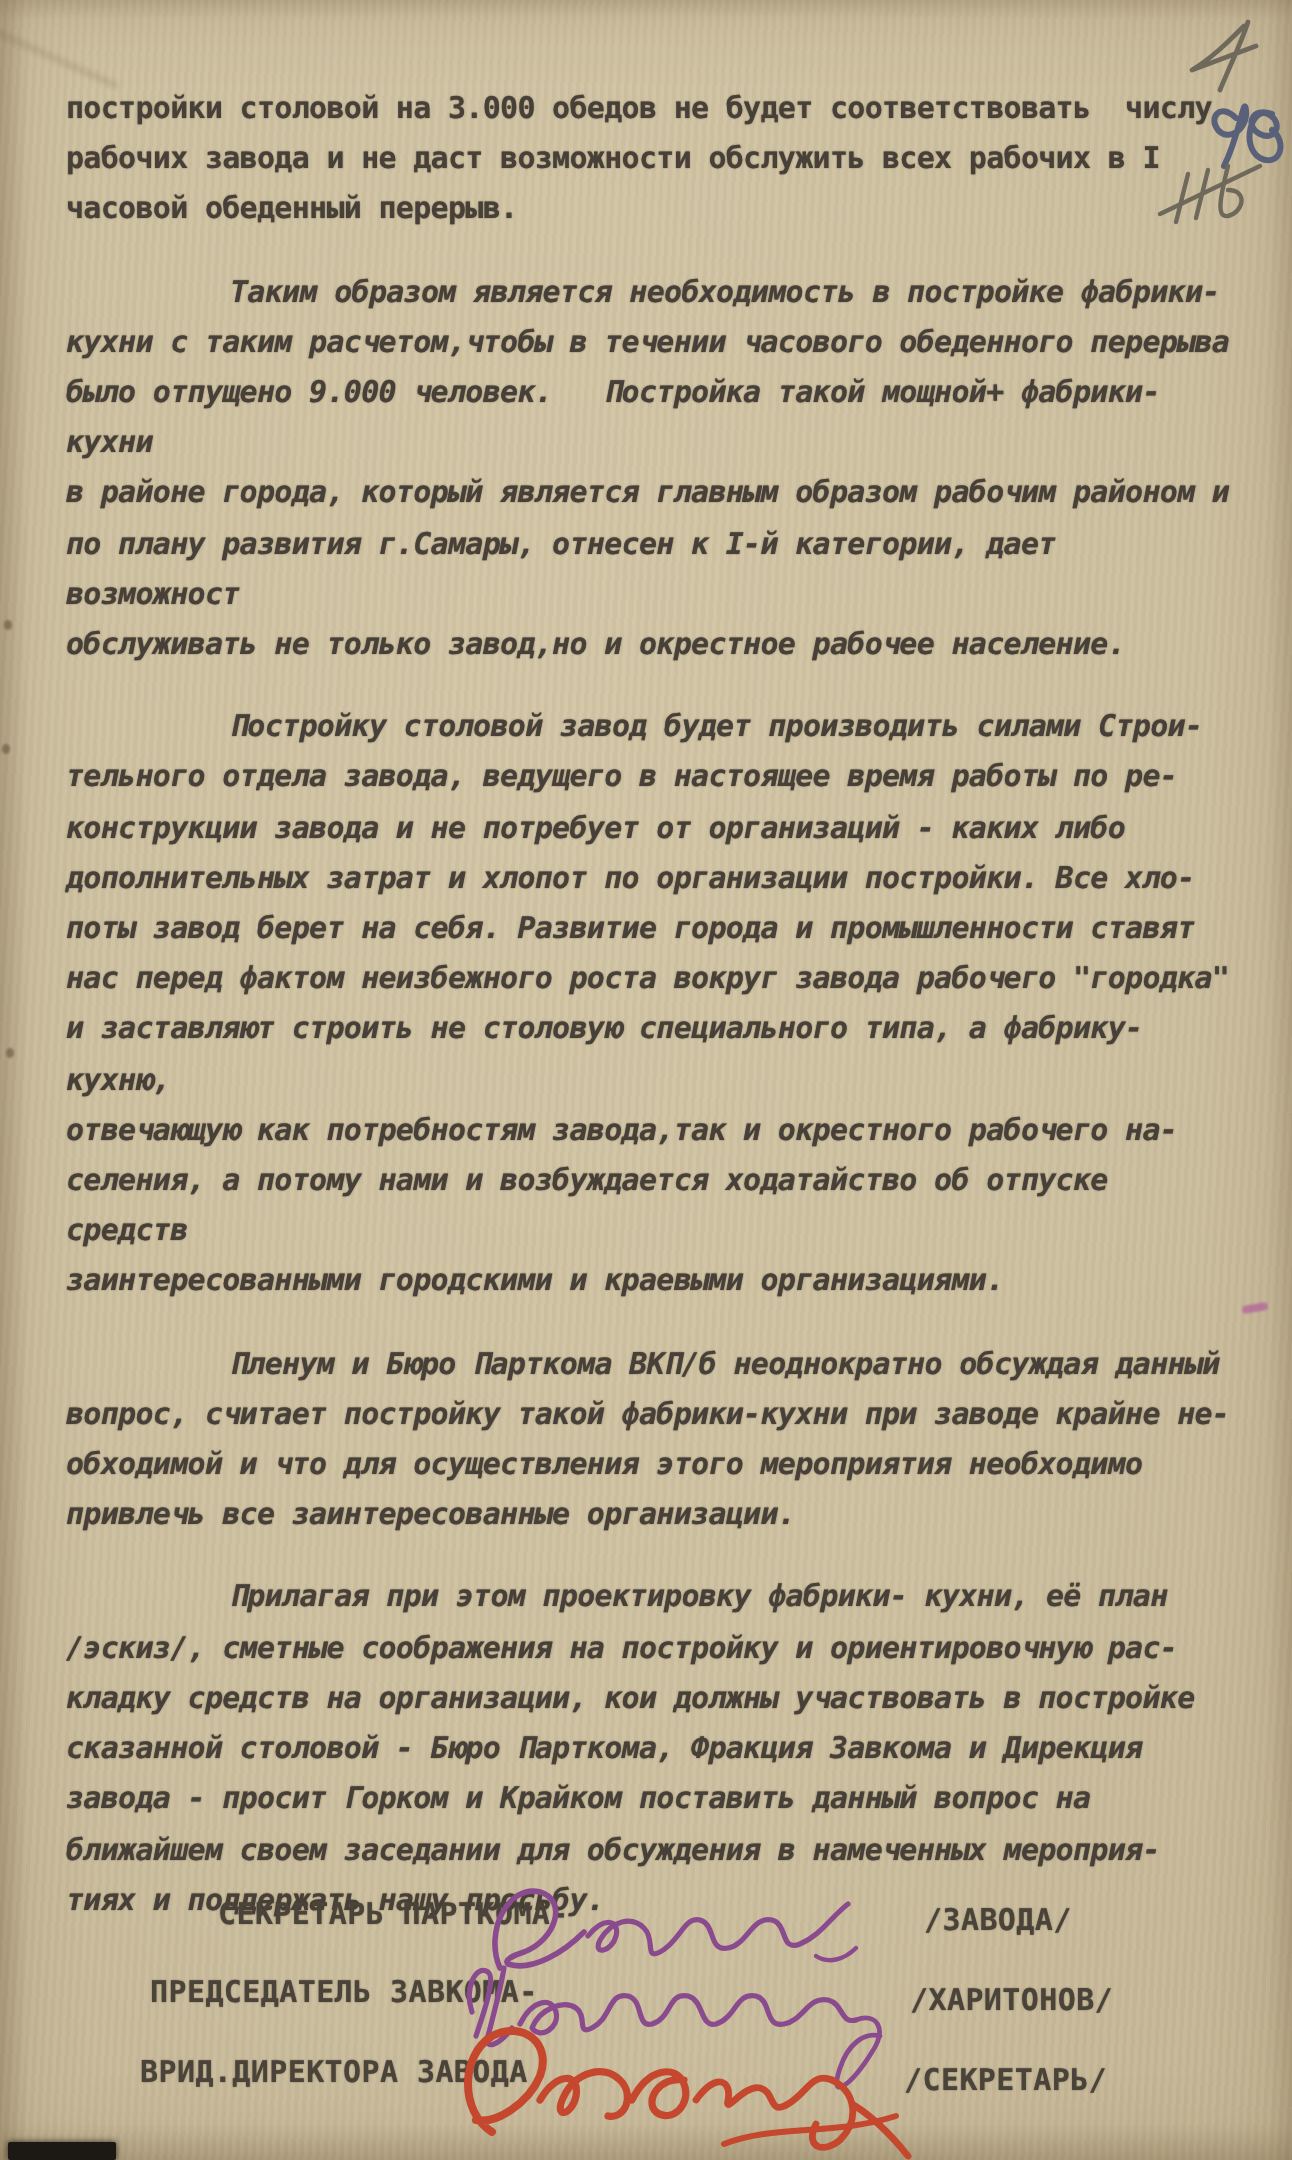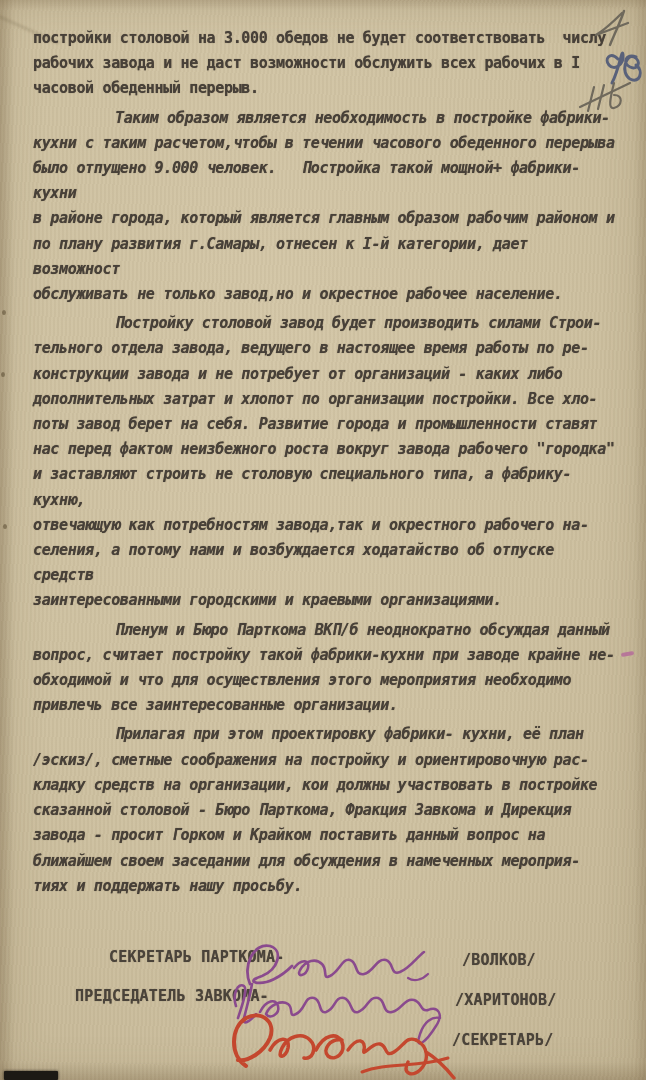--- a/index.html
+++ b/index.html
@@ -22,21 +22,21 @@
     content:"";position:absolute;left:-8px;top:28px;width:70px;height:2px;
     background:rgba(110,95,65,.35);transform:rotate(24deg);filter:blur(1.5px);
   }
   .text-body{
     position:absolute;left:33px;top:26px;width:590px;
     color:#474038;
     font-size:15px;line-height:25.2px;letter-spacing:-0.35px;
     font-weight:700;
     text-shadow:0 0 0.8px rgba(70,58,45,.75);
   }
-  .para{margin:0 0 4px 0;white-space:pre-wrap;}
+  .para{margin:16px 0 4px 0;white-space:pre-wrap;}
   .para.indent{text-indent:82px;font-style:italic;}
   .sig-typed{
     position:absolute;color:#4a433a;font-size:15px;letter-spacing:0.2px;
     font-weight:700;white-space:nowrap;
     text-shadow:0 0 0.8px rgba(70,58,45,.7);
   }
   .sig-svg{position:absolute;}
   .sig-svg svg{display:block;overflow:visible;}
   .stroke-purple{stroke:#8a4a8e;fill:none;stroke-linecap:round;stroke-linejoin:round;}
   .stroke-red{stroke:#c4472e;fill:none;stroke-linecap:round;stroke-linejoin:round;}
@@ -86,22 +86,23 @@
 /эскиз/, сметные соображения на постройку и ориентировочную рас-
 кладку средств на организации, кои должны участвовать в постройке
 сказанной столовой - Бюро Парткома, Фракция Завкома и Дирекция
 завода - просит Горком и Крайком поставить данный вопрос на
 ближайшем своем заседании для обсуждения в намеченных мероприя-
 тиях и поддержать нашу просьбу.</p>
   </div>
 
   <div class="sig-typed" style="left:85px;top:948px;margin-left:24px;">СЕКРЕТАРЬ ПАРТКОМА-</div>
   <div class="sig-typed" style="left:75px;top:987px;">ПРЕДСЕДАТЕЛЬ ЗАВКОМА-</div>
+  <div class="sig-typed" style="left:70px;top:1027px;">ВРИД.ДИРЕКТОРА ЗАВОДА</div>
 
-  <div class="sig-typed" style="left:462px;top:951px;">/ВОЛКОВ/</div>
+  <div class="sig-typed" style="left:462px;top:951px;">/ЗАВОДА/</div>
   <div class="sig-typed" style="left:455px;top:991px;text-align:right;">/ХАРИТОНОВ/</div>
   <div class="sig-typed" style="left:452px;top:1031px;">/СЕКРЕТАРЬ/</div>
 
   <div class="sig-svg" style="left:232px;top:932px;">
     <svg width="200" height="66" viewBox="0 0 200 66">
       <path class="stroke-purple" stroke-width="2.8" d="M18,52 C10,34 22,10 38,14 C52,18 46,38 30,44 C24,46 20,48 22,50 C34,54 50,44 60,34"></path>
       <path class="stroke-purple" stroke-width="2.6" d="M62,36 C70,26 78,28 76,36 C74,44 64,46 68,38 C74,28 84,26 90,32 C96,38 90,48 98,44 C108,39 110,26 118,28 C126,30 122,44 132,42 C142,40 144,26 154,28 C162,30 158,44 168,40 C178,36 184,26 192,20"></path>
       <path class="stroke-purple" stroke-width="2.2" d="M176,46 C182,50 190,48 196,42"></path>
     </svg>
   </div>

